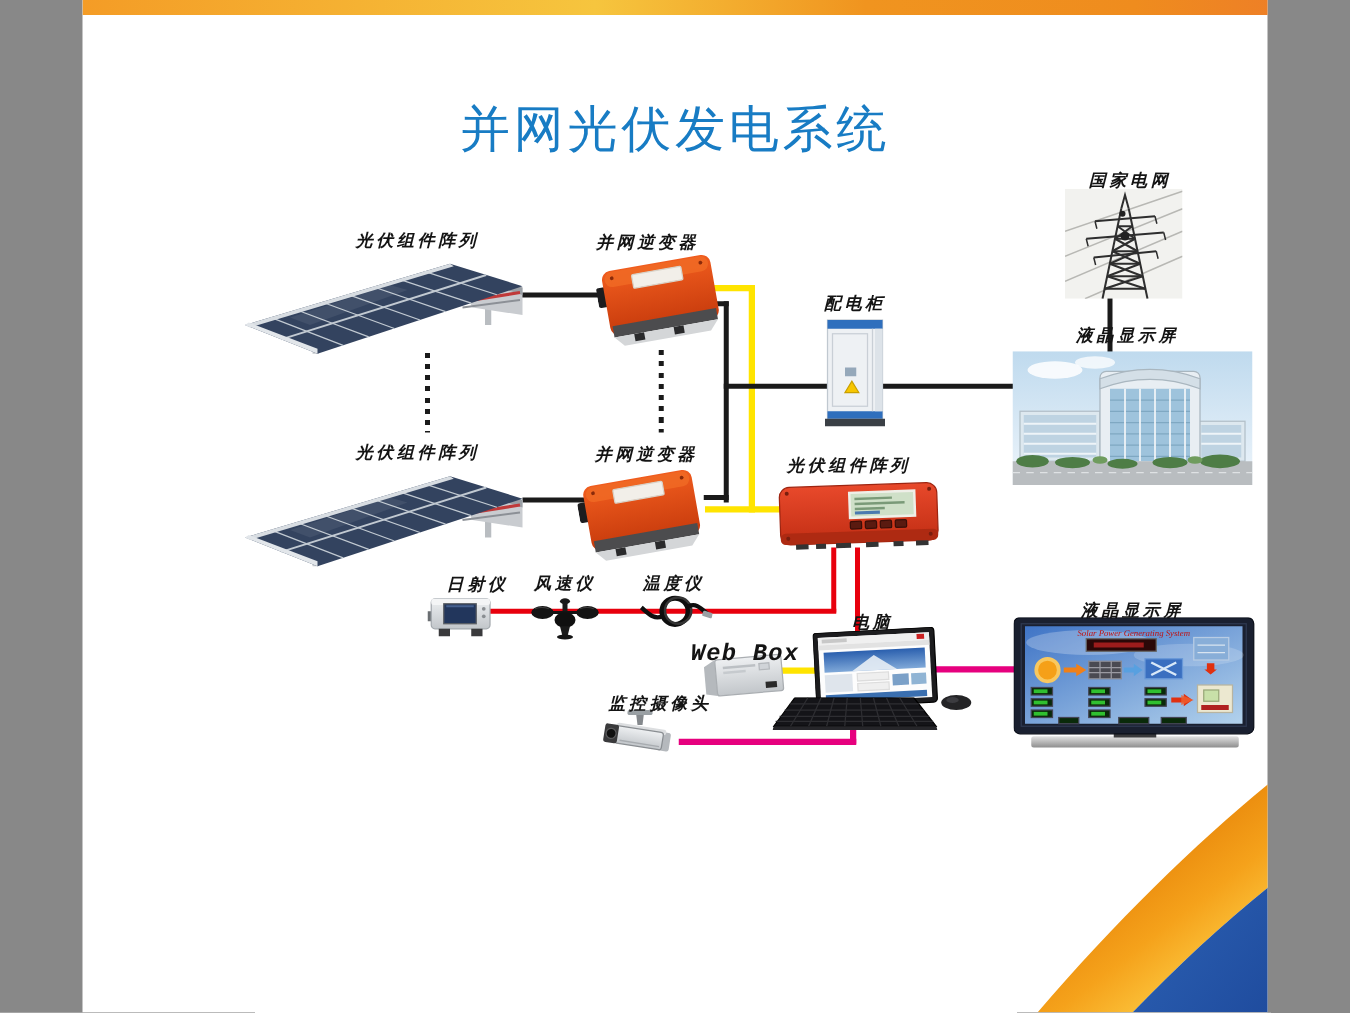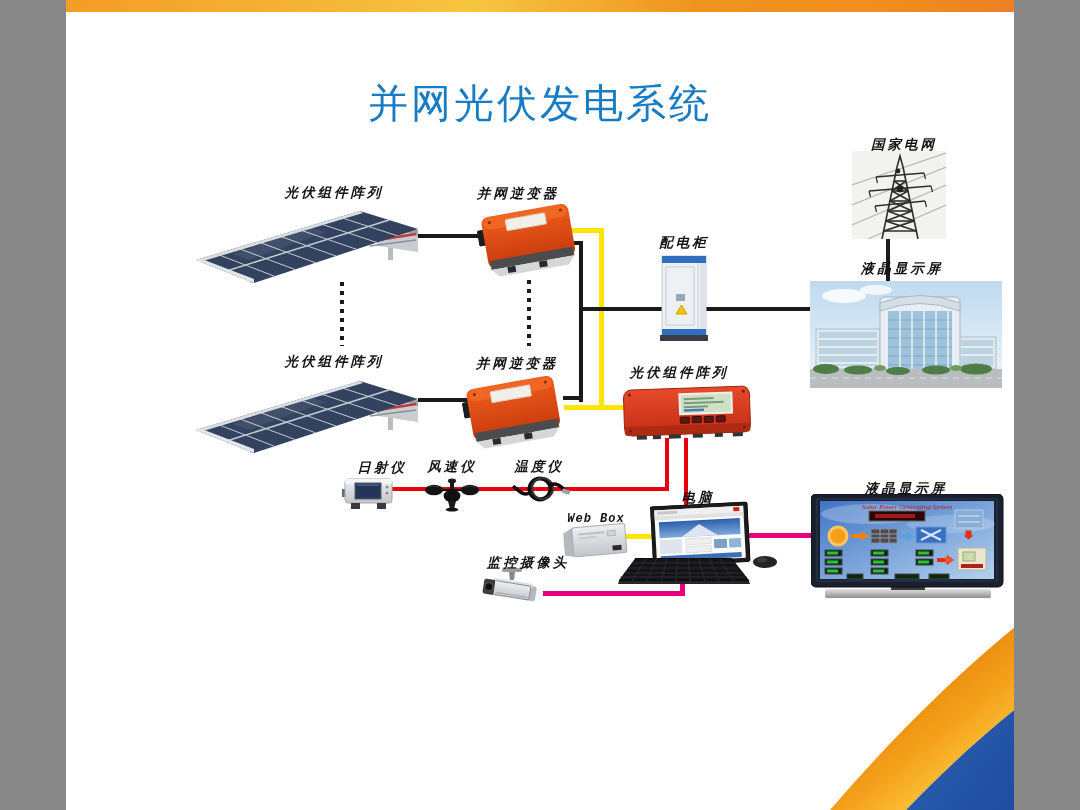--- a/index.html
+++ b/index.html
@@ -5,21 +5,21 @@
   html,body{margin:0;padding:0;background:#888;}
   .slide{position:relative;width:948px;height:810px;background:#fff;overflow:hidden;
          font-family:"Liberation Sans",sans-serif;margin:0 auto;}
   .topbar{position:absolute;left:0;top:0;width:1080px;height:12px;
           background:linear-gradient(90deg,#F49C26 0%,#F6C53E 38%,#F0941F 58%,#EF8C1E 78%,#EC7130 100%);}
   .title{position:absolute;left:0;right:0;top:76px;text-align:center;
          font-size:40px;letter-spacing:3px;color:var(--title,#187CC4);font-weight:500;}
   .lbl{position:absolute;transform:translateX(-50%);white-space:nowrap;
        font-family:Liberation Mono, monospace;font-style:italic;font-weight:bold;
        font-size:13.5px;letter-spacing:3px;color:#141414;}
-  .lbl-latin{letter-spacing:1px;font-size:12px;}
+  .lbl-latin{letter-spacing:1px;font-size:19px;}
   .wire{position:absolute;}
   .wk{background:var(--wire-black,#1A1A1A);}
   .wy{background:var(--wire-yellow,#FFE400);}
   .wr{background:var(--wire-red,#E8000D);}
   .wm{background:var(--wire-magenta,#E6007E);}
   .wdot{background:repeating-linear-gradient(to bottom,#1a1a1a 0 4px,transparent 4px 9px);}
   .dev{position:absolute;}
   .dev svg{display:block;width:100%;height:100%;}
   .corner{position:absolute;left:680px;top:548px;width:400px;height:262px;}
   .pagenum{position:absolute;left:985px;top:692px;width:90px;text-align:left;

